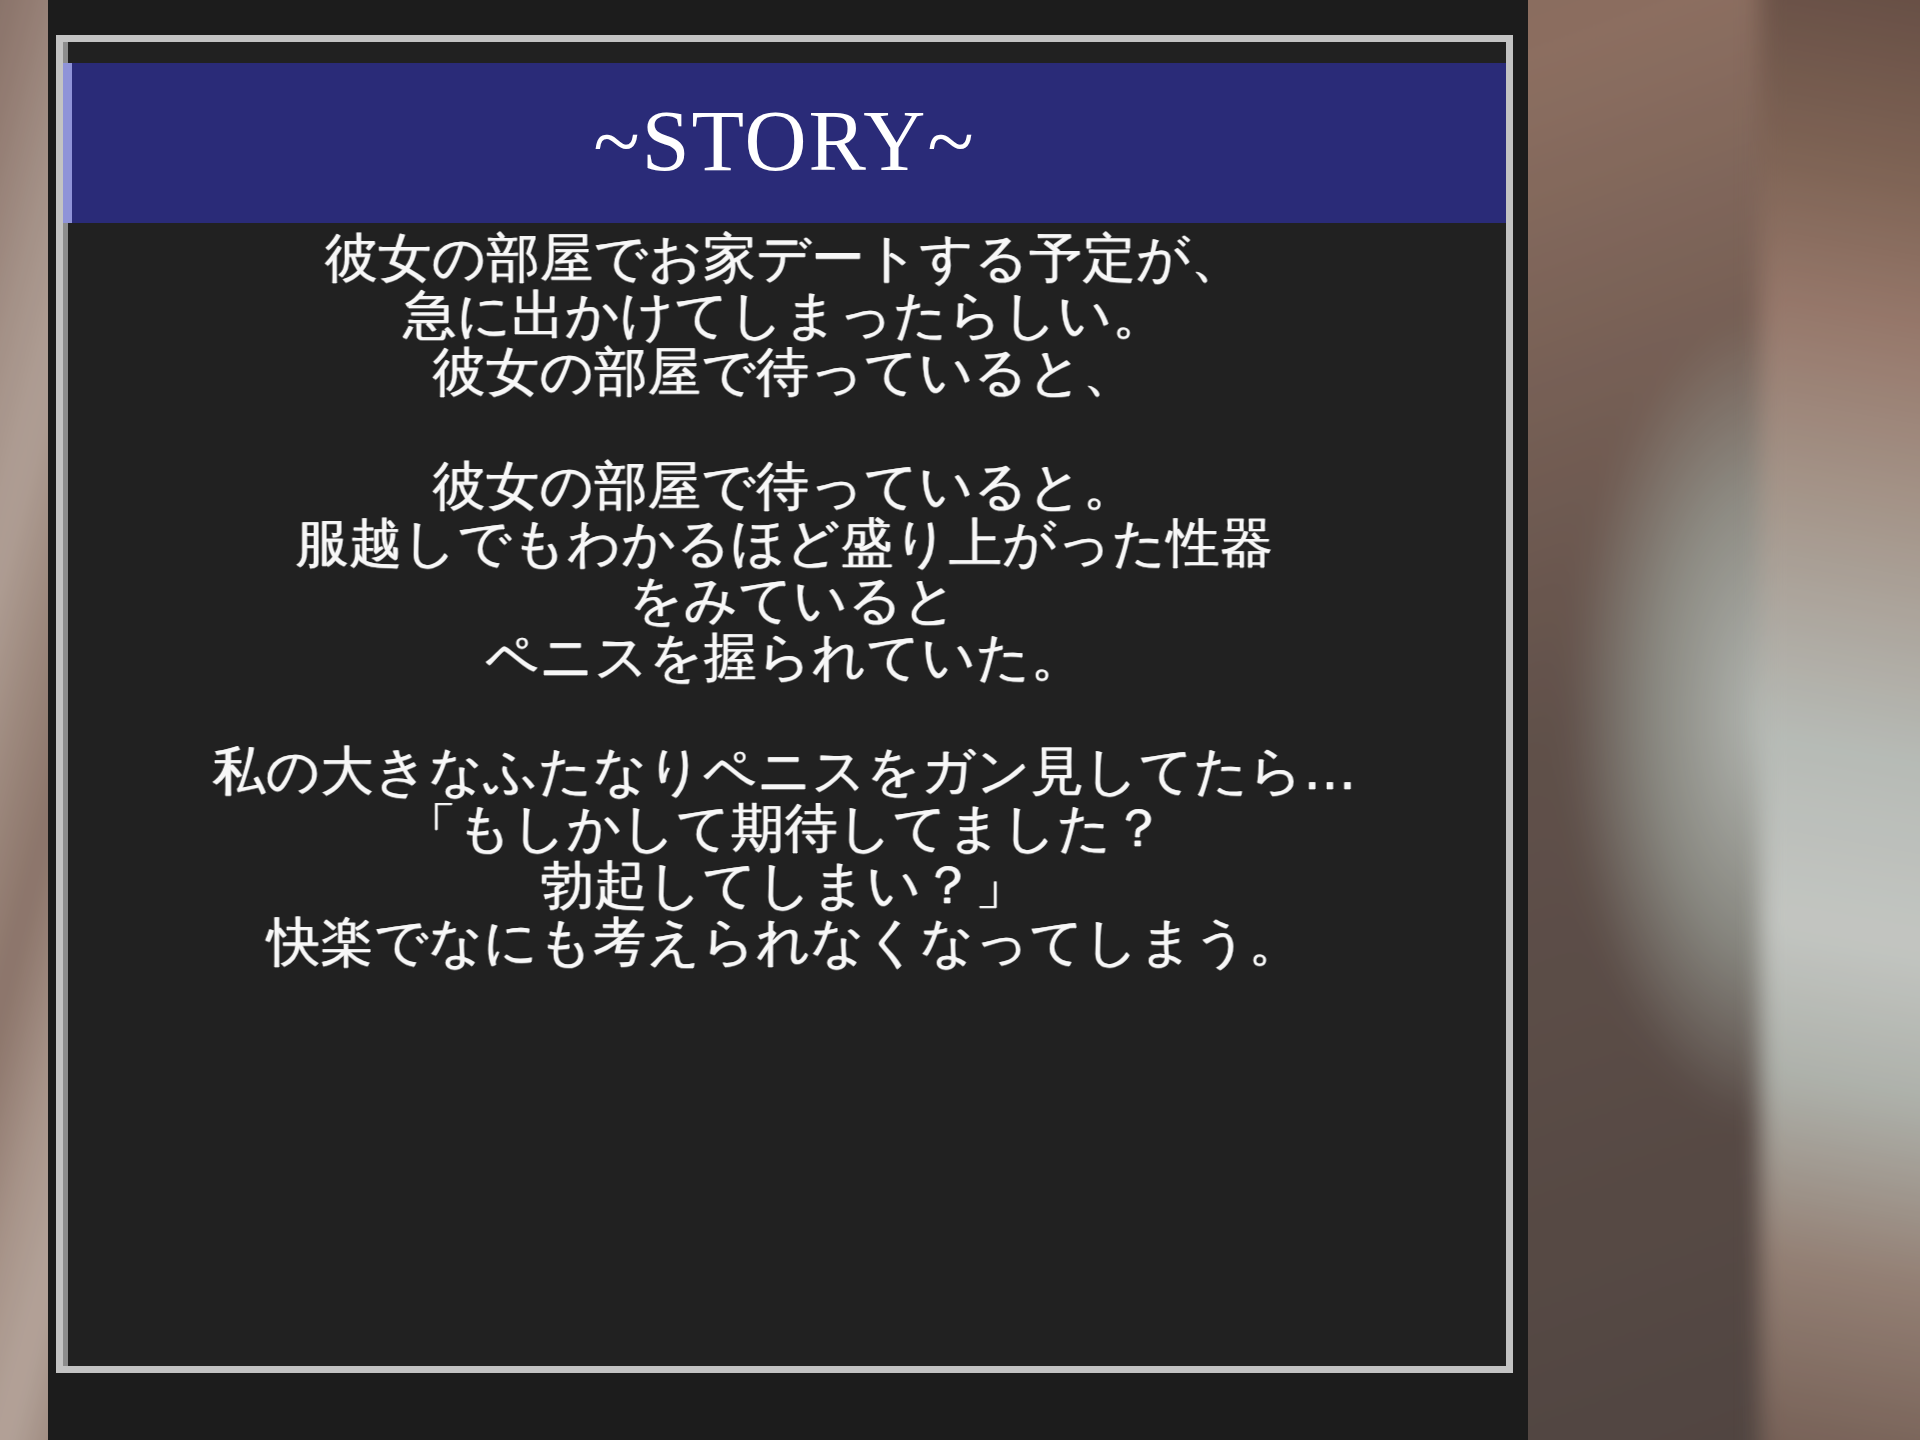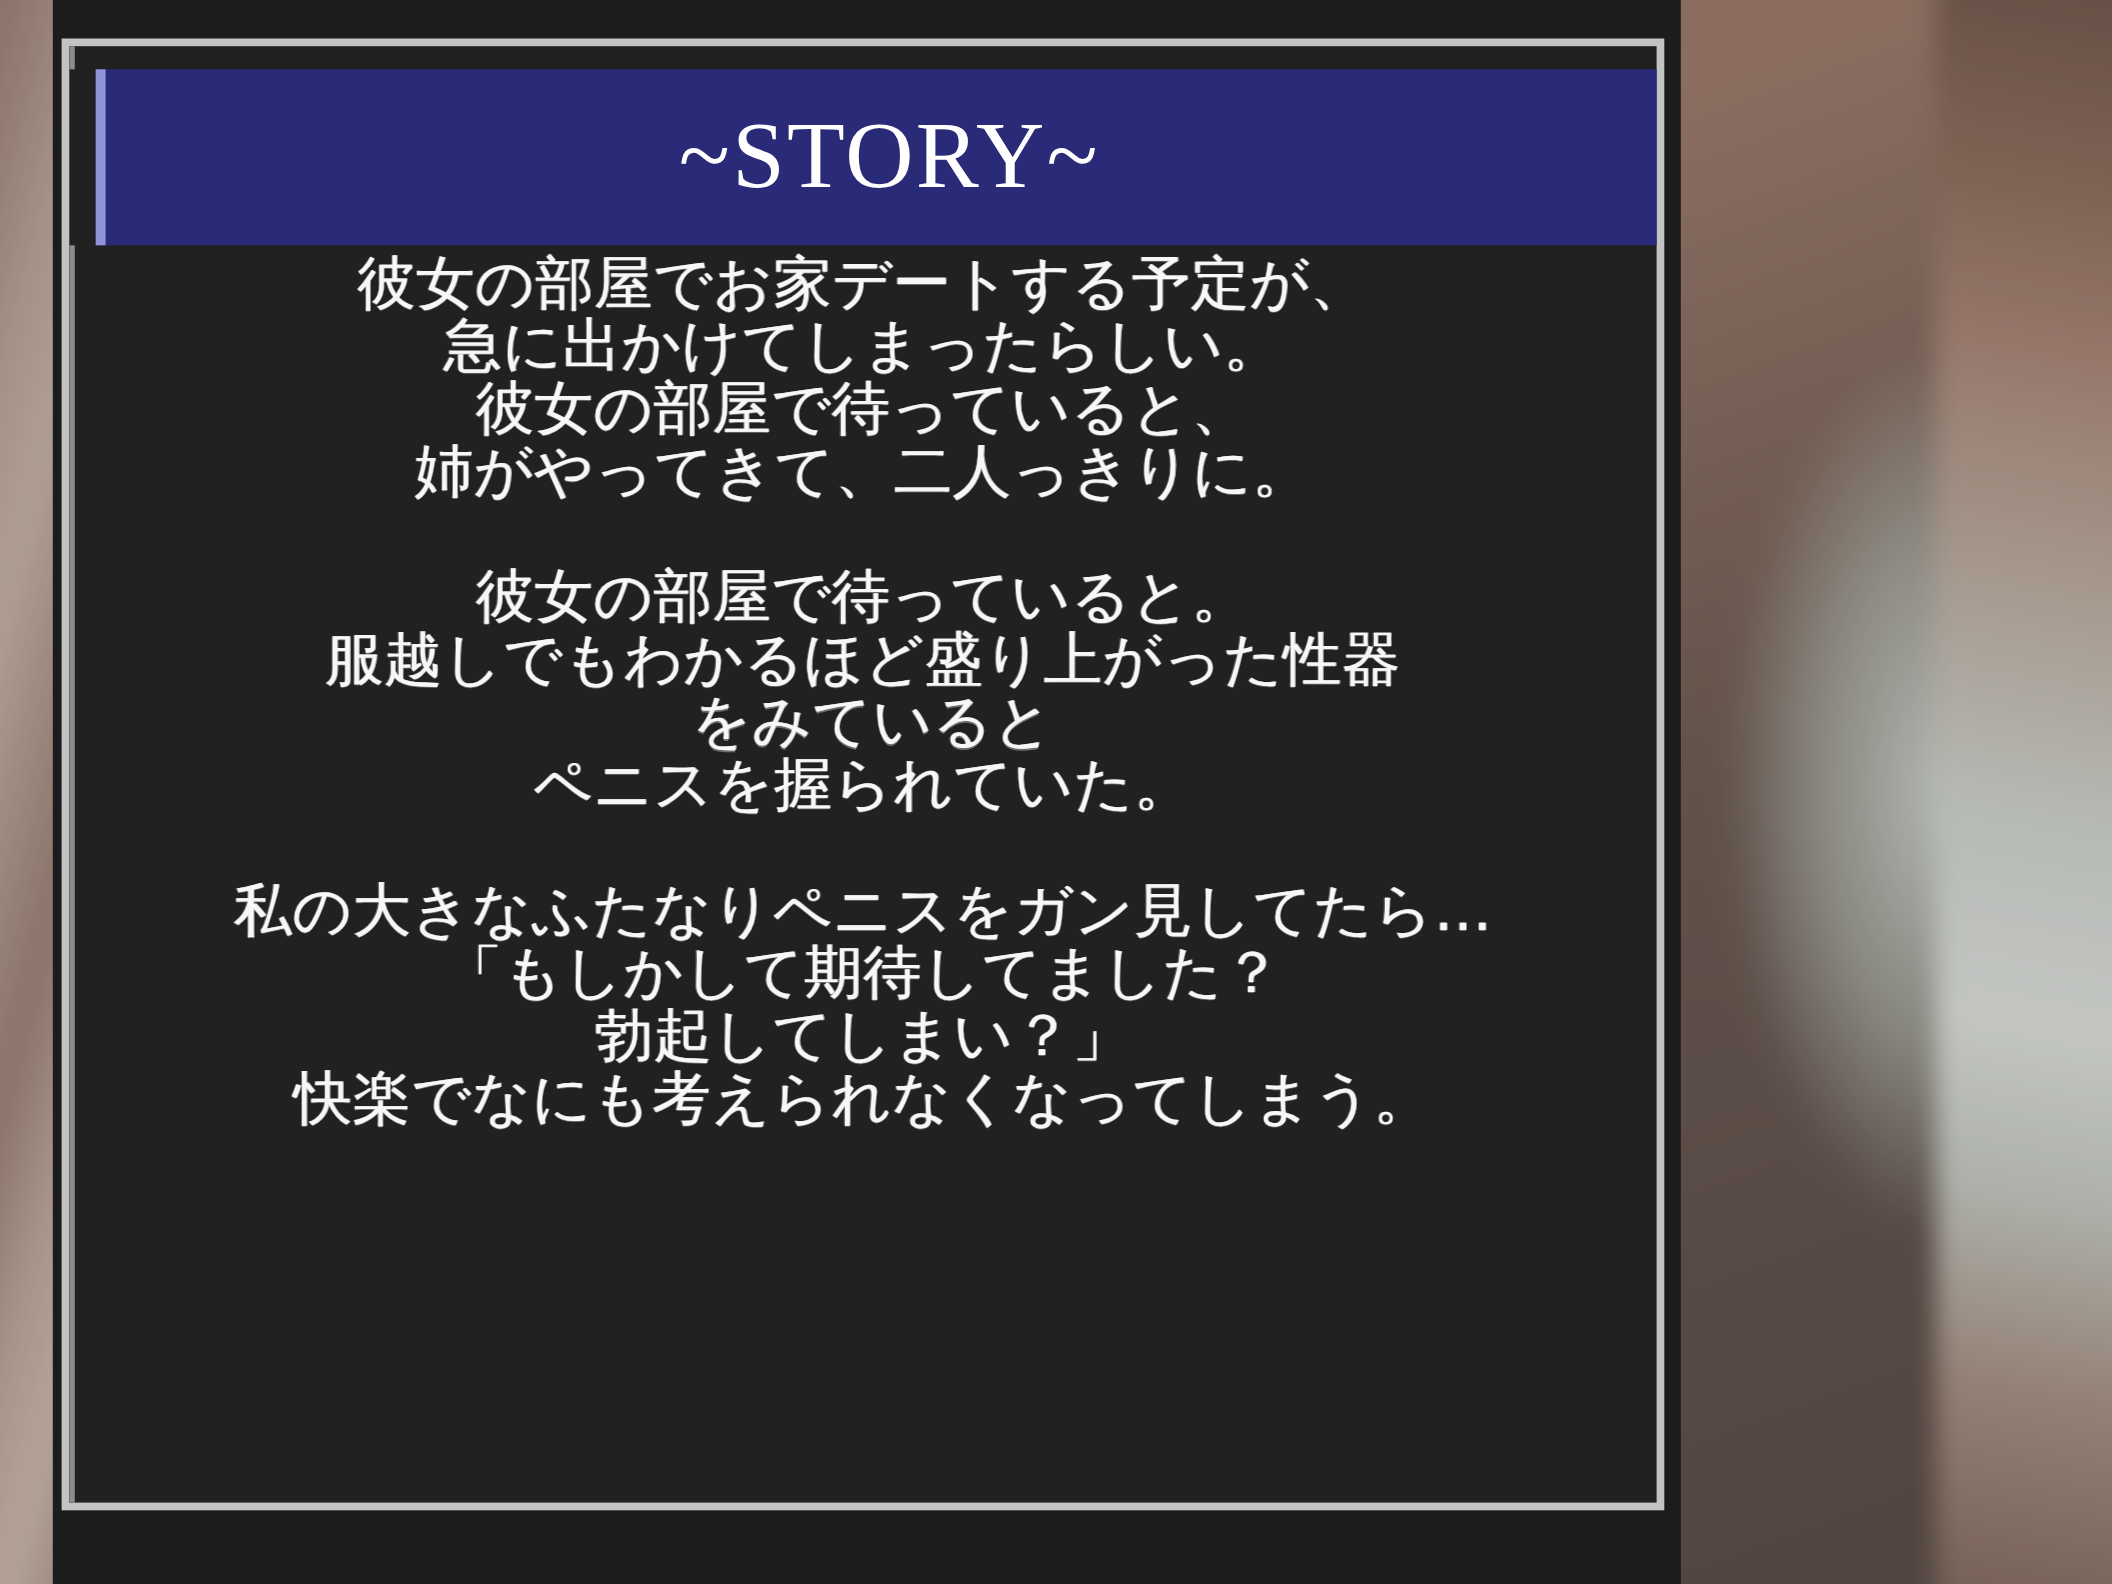--- a/index.html
+++ b/index.html
@@ -91,21 +91,20 @@
   .banner {
     position: absolute;
     left: 0;
     top: 21px;
     width: 100%;
     height: 160px;
     background: #2a2b78;
     display: flex;
     align-items: center;
     justify-content: center;
-    margin-left: 24px;
   }
   .banner-edge {
     position: absolute;
     left: 0;
     top: 0;
     width: 9px;
     height: 100%;
     background: #8f93d8;
   }
   .banner-title {
@@ -180,21 +179,20 @@
 
       <div class="banner">
         <div class="banner-edge"></div>
         <div class="banner-title">~STORY~</div>
       </div>
 
       <div class="story-body">
         <div class="story-line">彼女の部屋でお家デートする予定が、</div>
         <div class="story-line">急に出かけてしまったらしい。</div>
         <div class="story-line">彼女の部屋で待っていると、</div>
-        <div class="story-line">姉がやってきて、二人っきりに。</div>
         <div class="story-line blank"></div>
         <div class="story-line">彼女の部屋で待っていると。</div>
         <div class="story-line">服越しでもわかるほど盛り上がった性器</div>
         <div class="story-line"> をみていると</div>
         <div class="story-line">ペニスを握られていた。</div>
         <div class="story-line blank"></div>
         <div class="story-line">私の大きなふたなりペニスをガン見してたら…</div>
         <div class="story-line">「もしかして期待してました？</div>
         <div class="story-line">勃起してしまい？」</div>
         <div class="story-line">快楽でなにも考えられなくなってしまう。</div>

